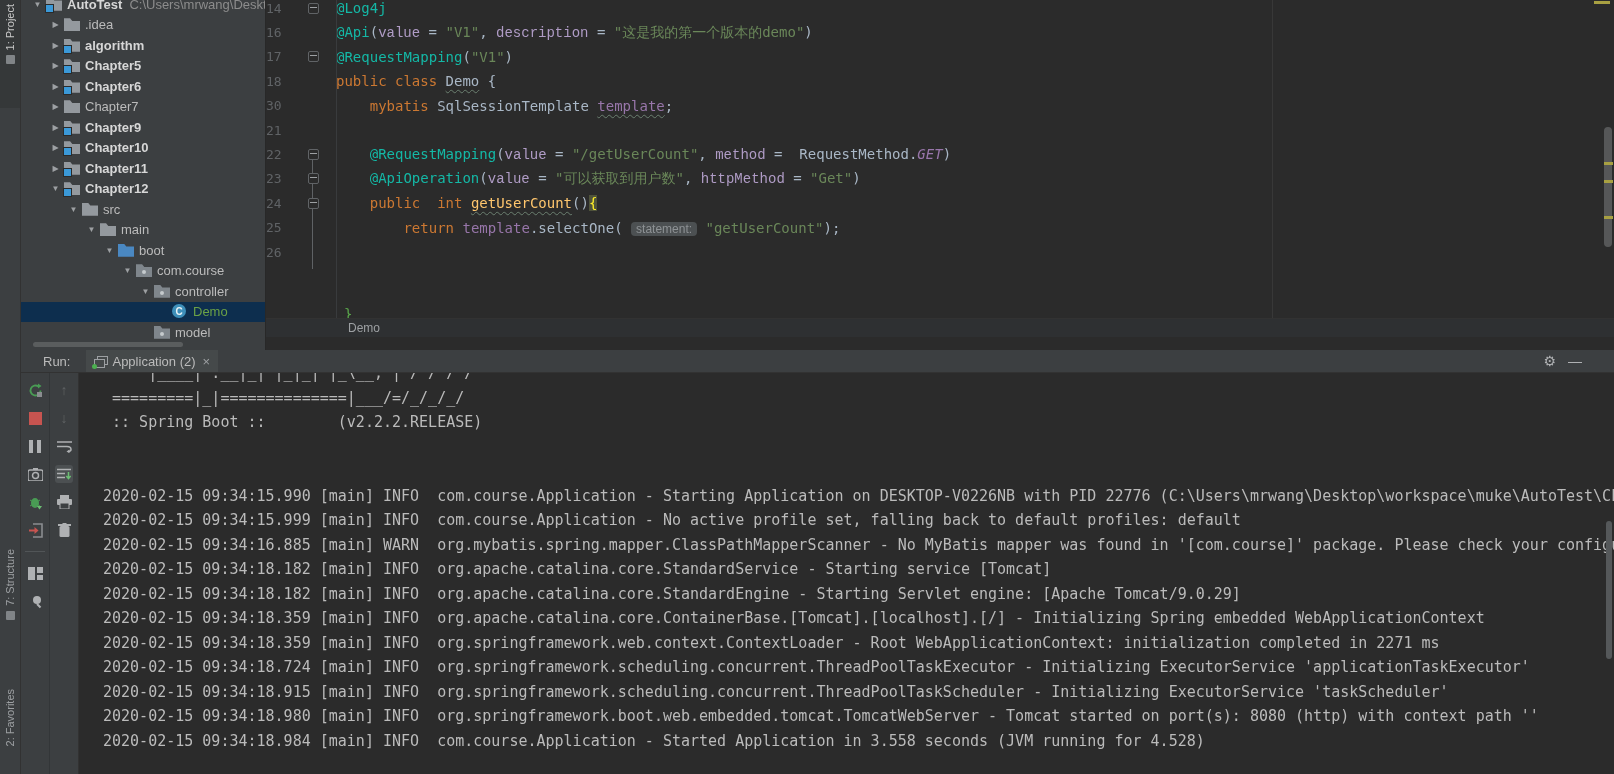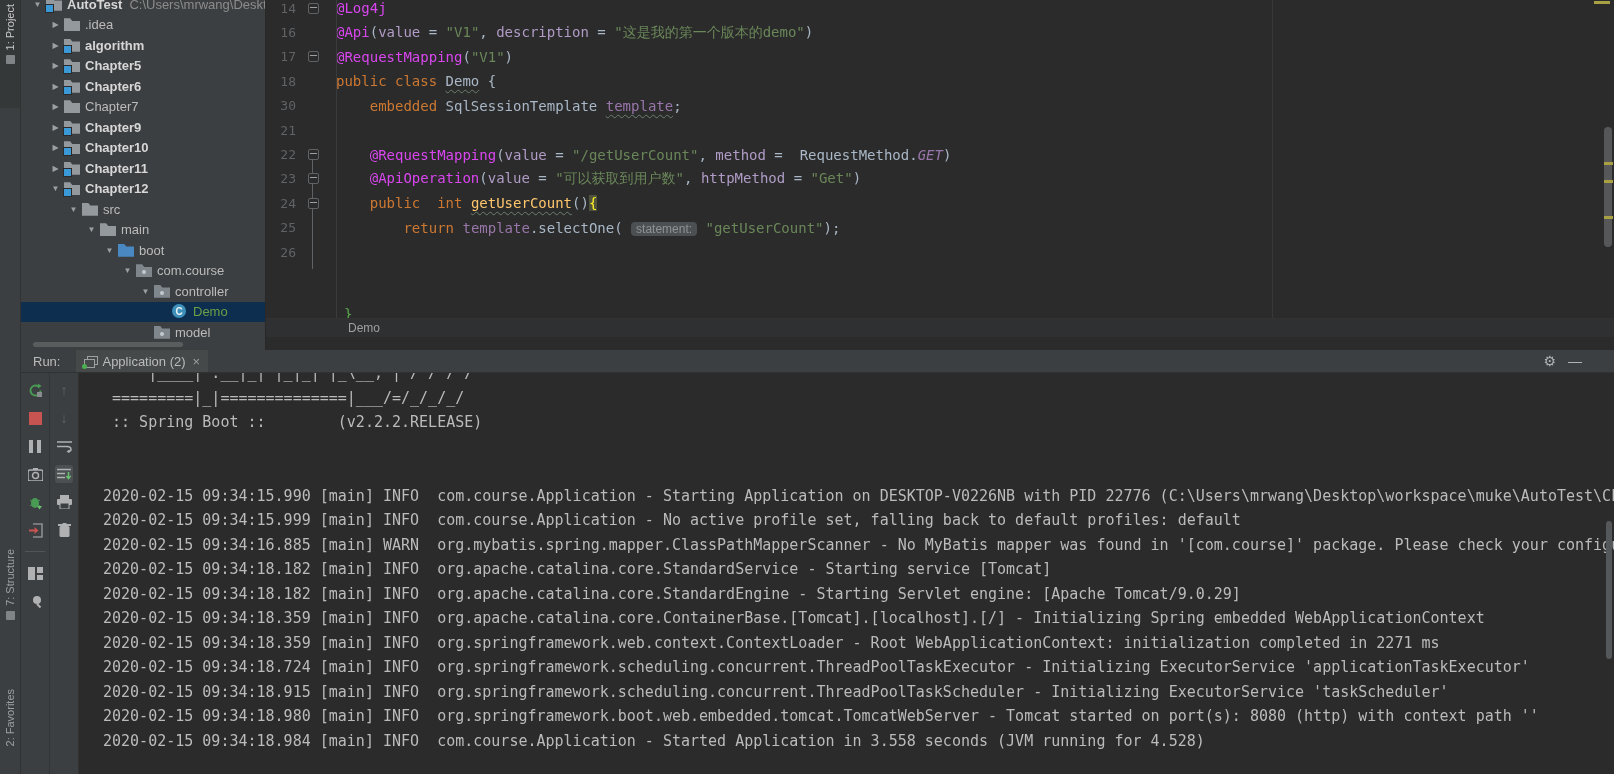--- a/index.html
+++ b/index.html
@@ -26,44 +26,44 @@
   .ic-package::after{content:"";position:absolute;left:6px;top:6px;width:4px;height:4px;border-radius:50%;background:#C5CACD;}
   .ic-class::before{content:"C";clip-path:none;background:#3E8FB9;border-radius:50%;width:14px;height:14px;top:-1px;color:#EAF3F7;font-size:10px;font-weight:bold;display:flex;align-items:center;justify-content:center;}
   .tlb{color:#BBBBBB;}
   .tlb.b{font-weight:bold;color:#D7D7D7;}
   .tlb.g{color:#6BA146;}
   .tpath{color:#8C8C8C;margin-left:7px;}
   #tree-hscroll{position:absolute;left:12px;top:342px;width:150px;height:5px;border-radius:3px;background:#5A5D5E;}
   
   #editor{position:absolute;left:266px;top:0;right:0;height:318px;background:#2B2B2B;overflow:hidden;}
   .code-line{height:24.4px;display:flex;align-items:center;white-space:pre;font-family:"DejaVu Sans Mono","Liberation Mono",monospace;font-size:14px;}
-  .gnum{width:30px;flex:0 0 30px;text-align:right;color:#606366;font-size:13px;}
+  .gnum{width:30px;flex:0 0 30px;color:#606366;font-size:13px;}
   .fc{width:34px;flex:0 0 34px;display:flex;align-items:center;justify-content:center;position:relative;}
   .fbox{width:9px;height:9px;border:1px solid #606366;border-radius:2px;background:#2B2B2B;position:relative;z-index:2;}
   .fbox::after{content:"";position:absolute;left:1px;right:1px;top:3px;height:1px;background:#9DA0A3;}
   .fc.top::after,.fc.mid::after,.fc.bot2::after{content:"";position:absolute;left:16px;bottom:-8px;width:1px;height:9px;background:#5F6265;}
   .fc.mid::before,.fc.bot::before{content:"";position:absolute;left:16px;top:-8px;width:1px;height:9px;background:#5F6265;}
   .fc.bot2::after{height:60px;bottom:-60px;}
   .gutter-sep{position:absolute;left:70px;top:0;bottom:0;width:1px;background:#393B3D;}
   .codebody{padding-left:6px;}
-  .tk-ann{color:#d946ef;}  .tk-kw{color:#CC7832;}  .tk-str{color:#6A8759;}
-  .tk-attr{color:#B09CC6;} .tk-def{color:#A9B7C6;} .tk-field{color:#9876AA;}
+  .tk-ann{color:#14b8a6;}  .tk-kw{color:#CC7832;}  .tk-str{color:#6A8759;}
+  .tk-attr{color:#B09CC6;font-family:Liberation Mono, monospace;} .tk-def{color:#A9B7C6;} .tk-field{color:#9876AA;}
   .tk-method{color:#FFC66D;} .tk-static{color:#9876AA;font-style:italic;}
   .tk-hint{background:#4C5052;color:#8E9295;border-radius:4px;padding:0 5px;font-size:12px;font-family:"Liberation Sans",sans-serif;}
   .tk-brace{color:#FFEF28;background:#4F533B;}
   .sq{text-decoration:underline;text-decoration-style:wavy;text-decoration-color:#6B8070;text-decoration-thickness:1px;text-underline-offset:3px;}
   #margin-line{position:absolute;left:1006px;top:0;height:318px;width:1px;background:#383838;}
   #clip-frag{position:absolute;left:78px;top:306px;color:#5BA94C;font-family:"DejaVu Sans Mono",monospace;font-size:14px;}
   #breadcrumb{position:absolute;left:266px;top:318px;right:0;height:18px;background:#2E3032;border-top:1px solid #323232;display:flex;align-items:center;padding-left:82px;color:#9DA0A3;font-size:12px;}
   
   .stripe-mark{position:absolute;width:9px;height:3px;background:#A8A042;right:1px;z-index:6;}
   #ed-scroll{position:absolute;right:2px;top:127px;width:8px;height:120px;background:rgba(140,142,145,.45);border-radius:4px;z-index:5;}
   
   #run-header{position:absolute;left:21px;top:350px;right:0;height:22px;background:#3C3F41;border-bottom:1px solid #323232;display:flex;align-items:center;}
-  #run-label{margin-left:12px;color:#BBBBBB;}
+  #run-label{margin-left:22px;color:#BBBBBB;}
   #run-tab{margin-left:16px;height:22px;display:flex;align-items:center;gap:5px;background:#45494A;padding:0 8px;}
   .tab-ic{position:relative;width:13px;height:11px;flex:0 0 13px;}
   .tab-ic::before{content:"";position:absolute;left:3px;top:0;width:9px;height:7px;border:1px solid #9DA0A3;}
   .tab-ic::after{content:"";position:absolute;left:0;top:3px;width:9px;height:7px;border:1px solid #9DA0A3;background:#45494A;}
   .tab-run-dot{position:absolute;left:-2px;bottom:-2px;width:5px;height:5px;border-radius:50%;background:#4CAF50;z-index:2;}
   .tab-close{color:#9DA0A3;font-size:13px;margin-left:2px;}
   #hdr-gear{position:absolute;right:58px;color:#AFB1B3;font-size:14px;}
   #hdr-min{position:absolute;right:32px;color:#AFB1B3;font-size:14px;}
   #run-body{position:absolute;left:21px;top:373px;right:0;bottom:0;background:#2B2B2B;}
   .rtb{position:absolute;top:0;bottom:0;width:28px;background:#3C3F41;display:flex;flex-direction:column;align-items:center;padding-top:8px;gap:10px;}
@@ -191,21 +191,21 @@
     <div id="tree-hscroll"></div>
   </div>
 
   <div id="editor">
     <div class="gutter-sep"></div>
     <div id="code-lines" style="margin-top:-4px;">
         <div class="code-line"><span class="gnum">14</span><span class="fc minus"><span class="fbox"></span></span><span class="codebody"><span class="tk-ann">@Log4j</span></span></div>
         <div class="code-line"><span class="gnum">16</span><span class="fc "></span><span class="codebody"><span class="tk-ann">@Api</span><span class="tk-def">(</span><span class="tk-attr">value</span><span class="tk-def"> = </span><span class="tk-str">"V1"</span><span class="tk-def">, </span><span class="tk-attr">description</span><span class="tk-def"> = </span><span class="tk-str">"这是我的第一个版本的demo"</span><span class="tk-def">)</span></span></div>
         <div class="code-line"><span class="gnum">17</span><span class="fc minus"><span class="fbox"></span></span><span class="codebody"><span class="tk-ann">@RequestMapping</span><span class="tk-def">(</span><span class="tk-str">"V1"</span><span class="tk-def">)</span></span></div>
         <div class="code-line"><span class="gnum">18</span><span class="fc "></span><span class="codebody"><span class="tk-kw">public class </span><span class="tk-def sq">Demo</span><span class="tk-def"> {</span></span></div>
-        <div class="code-line"><span class="gnum">30</span><span class="fc "></span><span class="codebody"><span class="tk-def">    </span><span class="tk-kw">embedded </span><span class="tk-def">SqlSessionTemplate </span><span class="tk-field sq">template</span><span class="tk-def">;</span></span></div>
+        <div class="code-line"><span class="gnum">30</span><span class="fc "></span><span class="codebody"><span class="tk-def">    </span><span class="tk-kw">mybatis </span><span class="tk-def">SqlSessionTemplate </span><span class="tk-field sq">template</span><span class="tk-def">;</span></span></div>
         <div class="code-line"><span class="gnum">21</span><span class="fc "></span><span class="codebody"></span></div>
         <div class="code-line"><span class="gnum">22</span><span class="fc top"><span class="fbox"></span></span><span class="codebody"><span class="tk-def">    </span><span class="tk-ann">@RequestMapping</span><span class="tk-def">(</span><span class="tk-attr">value</span><span class="tk-def"> = </span><span class="tk-str">"/getUserCount"</span><span class="tk-def">, </span><span class="tk-attr">method</span><span class="tk-def"> =  </span><span class="tk-def">RequestMethod.</span><span class="tk-static">GET</span><span class="tk-def">)</span></span></div>
         <div class="code-line"><span class="gnum">23</span><span class="fc mid"><span class="fbox"></span></span><span class="codebody"><span class="tk-def">    </span><span class="tk-ann">@ApiOperation</span><span class="tk-def">(</span><span class="tk-attr">value</span><span class="tk-def"> = </span><span class="tk-str">"可以获取到用户数"</span><span class="tk-def">, </span><span class="tk-attr">httpMethod</span><span class="tk-def"> = </span><span class="tk-str">"Get"</span><span class="tk-def">)</span></span></div>
         <div class="code-line"><span class="gnum">24</span><span class="fc bot bot2"><span class="fbox"></span></span><span class="codebody"><span class="tk-def">    </span><span class="tk-kw">public  </span><span class="tk-kw">int </span><span class="tk-method sq">getUserCount</span><span class="tk-def">()</span><span class="tk-brace">{</span></span></div>
         <div class="code-line"><span class="gnum">25</span><span class="fc "></span><span class="codebody"><span class="tk-def">        </span><span class="tk-kw">return </span><span class="tk-field">template</span><span class="tk-def">.</span><span class="tk-def">selectOne</span><span class="tk-def">( </span><span class="tk-hint">statement:</span><span class="tk-def"> </span><span class="tk-str">"getUserCount"</span><span class="tk-def">);</span></span></div>
         <div class="code-line"><span class="gnum">26</span><span class="fc "></span><span class="codebody"></span></div>
       </div>
     <div id="margin-line"></div>
     <div id="clip-frag">}</div>
   </div>

